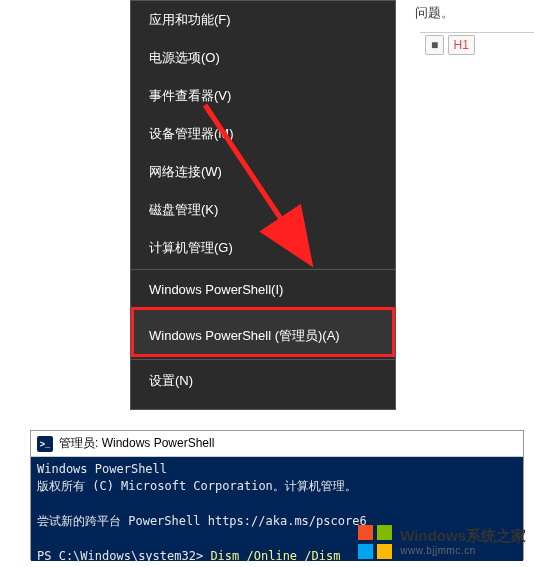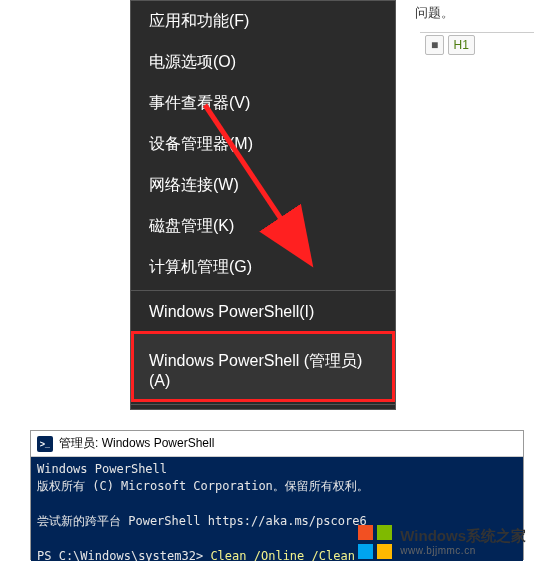--- a/index.html
+++ b/index.html
@@ -2,24 +2,24 @@
 <html><head>
 <meta charset="utf-8">
 <style>
   *{box-sizing:border-box;margin:0;padding:0}
   body{width:534px;height:567px;font-family:"Microsoft YaHei","Segoe UI",sans-serif;background:#fff;overflow:hidden;position:relative}
 
   .topbg{position:absolute;top:0;left:0;width:480px;height:410px;background:#fff}
   .topbg::after{content:"";position:absolute;top:32px;left:420px;width:114px;height:48px;border-top:1px solid #ccc}
   .mini{position:absolute;top:38px;left:425px;font-size:12px;color:#555}
   .mini span{border:1px solid #bbb;background:#f8f8f8;padding:2px 5px;border-radius:2px}
-  .mini .h1{color:#4d7c0f}
+  .mini .h1{color:#ef4444}
   .qtext{position:absolute;top:4px;left:415px;font-size:13px;color:#333}
 
-  .ctxmenu{position:absolute;top:0;left:130px;width:266px;height:410px;background:#2b2b2b;color:#fff;font-size:16px;border:1px solid #555}
+  .ctxmenu{position:absolute;top:0;left:130px;width:266px;height:410px;background:#2b2b2b;color:#fff;font-size:13px;border:1px solid #555}
   .ctxmenu .item{padding:10px 18px;cursor:pointer}
   .ctxmenu .sep{height:1px;background:#555;margin:2px 0}
   .highlighted{outline:3px solid #ff2020;outline-offset:-3px;background:#353535}
   .ctxmenu .item.highlighted{padding-top:20px;padding-bottom:12px}
 
   .arrow{position:absolute;top:105px;left:205px;pointer-events:none}
   .arrow svg{overflow:visible}
 
   .psblock{position:absolute;top:430px;left:30px;width:494px;height:130px;border:1px solid #999}
   .ps-title{display:flex;align-items:center;background:#fff;height:26px;border-bottom:1px solid #ccc;font-size:12px}
@@ -50,21 +50,20 @@
   <div class="item">电源选项(O)</div>
   <div class="item">事件查看器(V)</div>
   <div class="item">设备管理器(M)</div>
   <div class="item">网络连接(W)</div>
   <div class="item">磁盘管理(K)</div>
   <div class="item">计算机管理(G)</div>
   <div class="sep"></div>
   <div class="item">Windows PowerShell(I)</div>
   <div class="item highlighted">Windows PowerShell (管理员)(A)</div>
   <div class="sep"></div>
-  <div class="item">任务管理器(T)</div>
   <div class="item">设置(N)</div>
 </div>
 
 <div class="arrow">
   <svg width="160" height="180">
     <defs>
       <marker id="ah" markerWidth="14" markerHeight="14" refX="9" refY="5" orient="auto">
         <polygon points="0,0 12,5 0,10" fill="#ff2020"></polygon>
       </marker>
     </defs>
@@ -73,25 +72,25 @@
 </div>
 
 <div class="psblock">
   <div class="ps-title">
     <span class="icon">
         <span>&gt;_</span>
       </span>
     <span>管理员: Windows PowerShell</span>
   </div>
   <div class="ps-term"><span>Windows PowerShell</span>
-<span>版权所有 (C) Microsoft Corporation。保留所有权利。</span>
+<span>版权所有 (C) Microsoft Corporation。计算机管理。</span>
 
 <span>尝试新的跨平台 PowerShell https://aka.ms/pscore6</span>
 
-<span>PS C:\Windows\system32&gt; </span><span class="yellow">Clean /Online /Clean</span></div>
+<span>PS C:\Windows\system32&gt; </span><span class="yellow">Dism /Online /Dism</span></div>
 </div>
 
 <div class="watermark">
   <div class="wm-logo">
     <div style="top:0;left:0;background:#f25022"></div>
     <div style="top:0;right:0;background:#7fba00"></div>
     <div style="bottom:0;left:0;background:#00a4ef"></div>
     <div style="bottom:0;right:0;background:#ffb900"></div>
   </div>
   <div class="wm-text">

